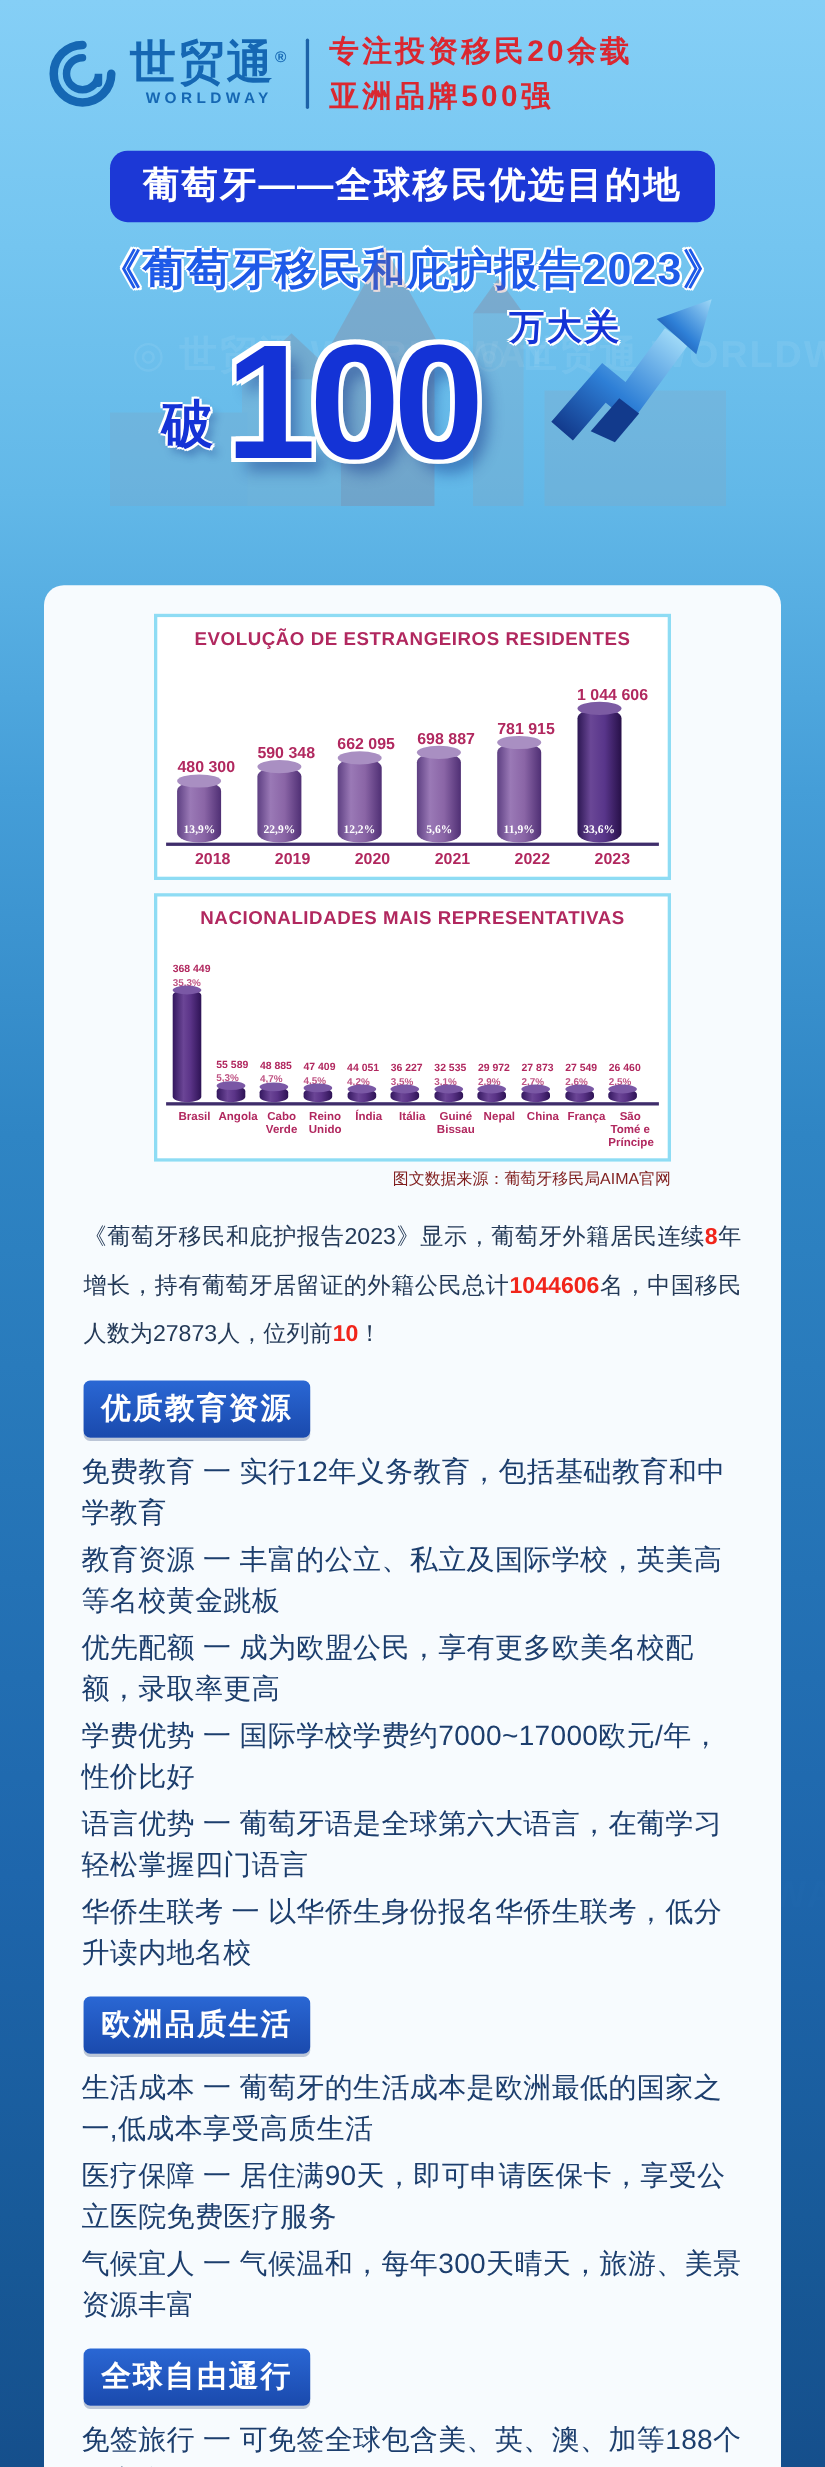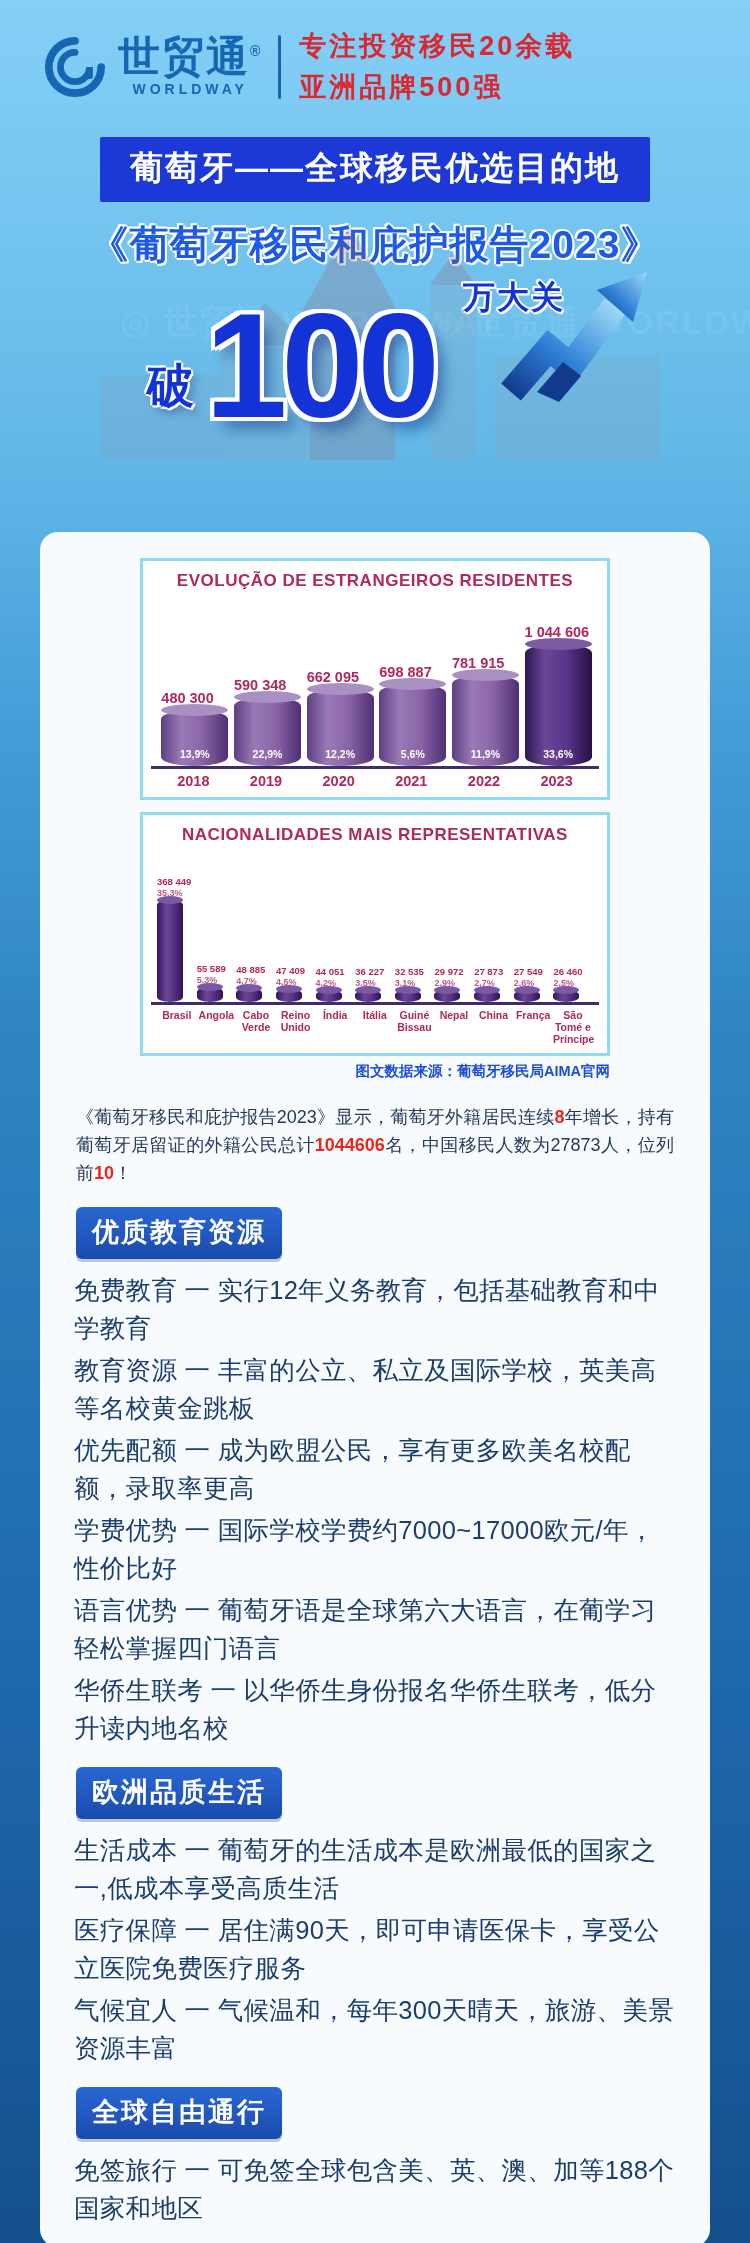--- a/index.html
+++ b/index.html
@@ -19,21 +19,21 @@
   .logo-ic { width:62px; height:62px; flex:0 0 auto; }
   .brand { margin-left:12px; text-align:center; }
   .brand-cn { font-size:42px; font-weight:900; color:#1567b3; letter-spacing:2px; line-height:1; }
   .brand-cn sup { font-size:14px; font-weight:700; }
   .brand-en { font-size:14px; font-weight:900; color:#1567b3; letter-spacing:4px; margin-top:3px; }
   .hdr-div { width:3px; height:64px; background:#1d63a8; margin:0 18px 0 16px; border-radius:2px; }
   .taglines { color:#da2730; font-weight:900; font-size:27px; letter-spacing:3px; line-height:1.5; }
 
   
   .hero-pill { width:fit-content; margin:30px auto 0; background:#1c38d6; color:#fff;
-    font-size:33px; font-weight:900; letter-spacing:2px; padding:9px 30px 11px; border-radius:2px; }
+    font-size:33px; font-weight:900; letter-spacing:2px; padding:9px 30px 11px; border-radius:16px; }
   .report-t { margin-top:16px; text-align:center; font-size:39px; font-weight:900; letter-spacing:1px; color:#1e5ae8;
     text-shadow:2px 0 0 #fff,-2px 0 0 #fff,0 2px 0 #fff,0 -2px 0 #fff,2px 2px 0 #fff,-2px -2px 0 #fff; }
   .main-t { margin-top:4px; text-align:center; font-size:88px; font-weight:900; letter-spacing:5px; color:#1d49e0;
     text-shadow:3px 0 0 #fff,-3px 0 0 #fff,0 3px 0 #fff,0 -3px 0 #fff,3px 3px 0 #fff,-3px -3px 0 #fff,3px -3px 0 #fff,-3px 3px 0 #fff,9px 11px 14px rgba(8,40,130,.45); }
   .power { position:relative; width:640px; height:152px; margin:4px auto 0; }
   .po { position:absolute; left:92px; bottom:10px; font-size:47px; font-weight:900; color:#1433d6;
     text-shadow:2px 0 0 #fff,-2px 0 0 #fff,0 2px 0 #fff,0 -2px 0 #fff,2px 2px 0 #fff,-2px -2px 0 #fff,5px 6px 8px rgba(8,40,130,.4); }
   .num { position:absolute; left:150px; bottom:-12px; font-size:148px; line-height:1; font-weight:900; letter-spacing:-6px; color:#1433d6;
     text-shadow:4px 0 0 #fff,-4px 0 0 #fff,0 4px 0 #fff,0 -4px 0 #fff,4px 4px 0 #fff,-4px -4px 0 #fff,4px -4px 0 #fff,-4px 4px 0 #fff,10px 12px 14px rgba(8,40,130,.45); }
   .wdg { position:absolute; left:408px; top:0; font-size:32px; font-weight:900; letter-spacing:2px; color:#1433d6;
@@ -54,29 +54,29 @@
   .big-c .cat { font-size:14.5px; width:64px; }
   .small-c .cat { font-size:10.5px; width:40px; line-height:1.15; }
   .col { display:flex; flex-direction:column; align-items:flex-start; justify-content:flex-end; }
   .bars.big .col { width:64px; }
   .bars.small .col { width:40px; }
   .bv { font-weight:700; color:#b1285f; }
   .bars.big .bv { font-size:14.5px; margin-bottom:4px; white-space:nowrap; }
   .bars.small .bv { font-size:9.5px; margin-bottom:1px; white-space:nowrap; }
   .bs { font-size:9px; font-weight:700; color:#c05585; margin-bottom:2px; }
   .cyl { position:relative; border-radius:50%/9px; }
-  .bars.big .cyl { width:67px; background:linear-gradient(90deg,#5d3f82,#9a79b6 30%,#8a65a6 62%,#4f2f74); }
+  .bars.big .cyl { width:40px; background:linear-gradient(90deg,#5d3f82,#9a79b6 30%,#8a65a6 62%,#4f2f74);font-family:Liberation Serif, serif; }
   .bars.big .cyl::before { content:""; position:absolute; left:0; right:0; top:-6px; height:12px; border-radius:50%; background:#a98fc2; }
   .bars.big .col.dark .cyl { background:linear-gradient(90deg,#2c1753,#6a4796 30%,#58358a 62%,#271048); }
   .bars.big .col.dark .cyl::before { background:#7c5ba3; }
   .bars.small .cyl { width:26px; background:linear-gradient(90deg,#33175e,#6b4596 38%,#5b3488 62%,#2e1355); border-radius:50%/5px; }
   .bars.small .cyl::before { content:""; position:absolute; left:0; right:0; top:-4px; height:8px; border-radius:50%; background:#7a58a5; }
   .pct { position:absolute; bottom:6px; left:0; right:0; text-align:center; color:#fff; font-size:10.5px; font-weight:700; }
-  .source { width:470px; margin:6px auto 0; text-align:right; font-size:14.5px; font-weight:700; color:#1d4ed8; }
-  .intro { padding:0 36px; margin-top:22px; font-size:18px; line-height:28px; color:#243a58; text-align:justify; }
+  .source { width:470px; margin:6px auto 0; text-align:right; font-size:14.5px; font-weight:400; color:#7f1d1d; }
+  .intro { padding:0 36px; margin-top:22px; font-size:21px; line-height:44px; color:#243a58; text-align:justify; }
   .red { color:#f1251b; font-weight:900; }
   .sec-h { display:inline-block; margin:20px 0 8px 36px; background:linear-gradient(180deg,#2a67d4,#1a4aad);
     color:#fff; font-size:27px; font-weight:900; letter-spacing:2px; padding:7px 16px 9px; border-radius:6px;
     box-shadow:0 3px 0 rgba(10,40,100,.25); }
   .item { padding:0 34px; font-size:25.5px; line-height:38px; color:#1c3e6d; letter-spacing:.3px; margin-top:4px; }
 </style>
 </head>
 <body>
 
 <div class="hero">

